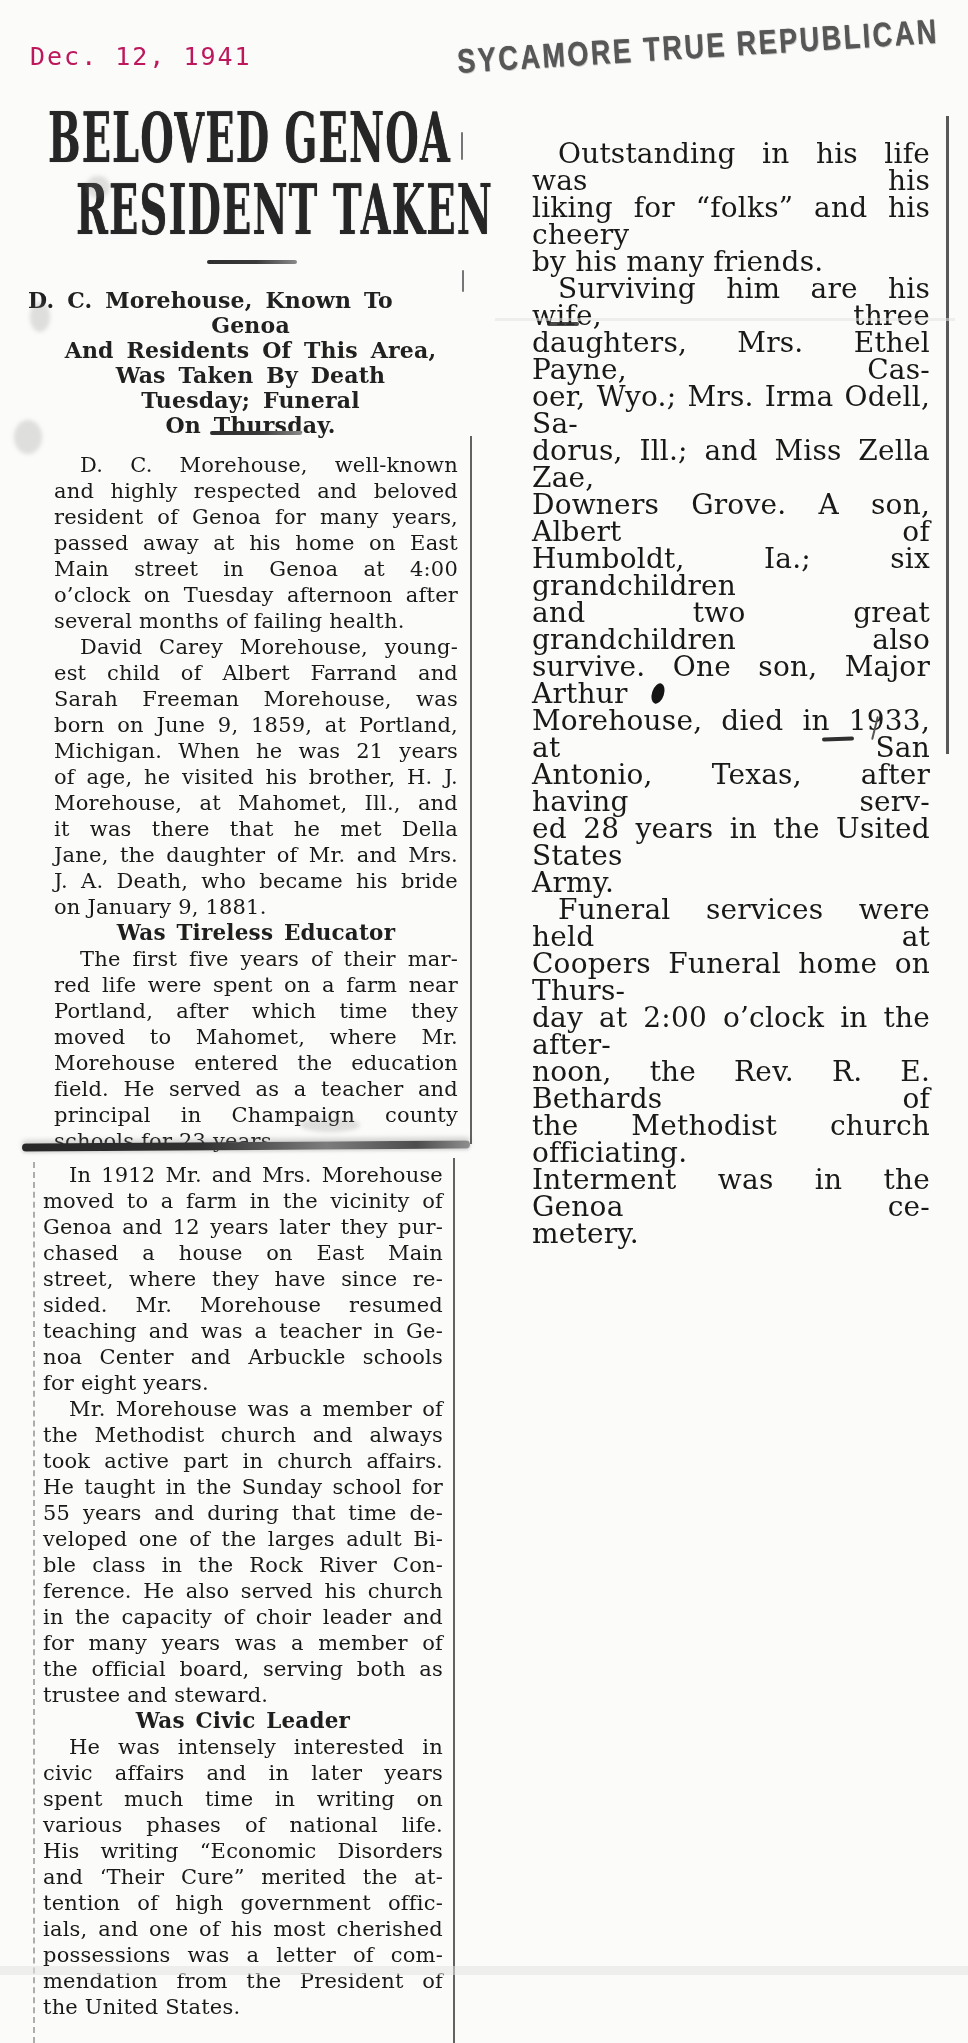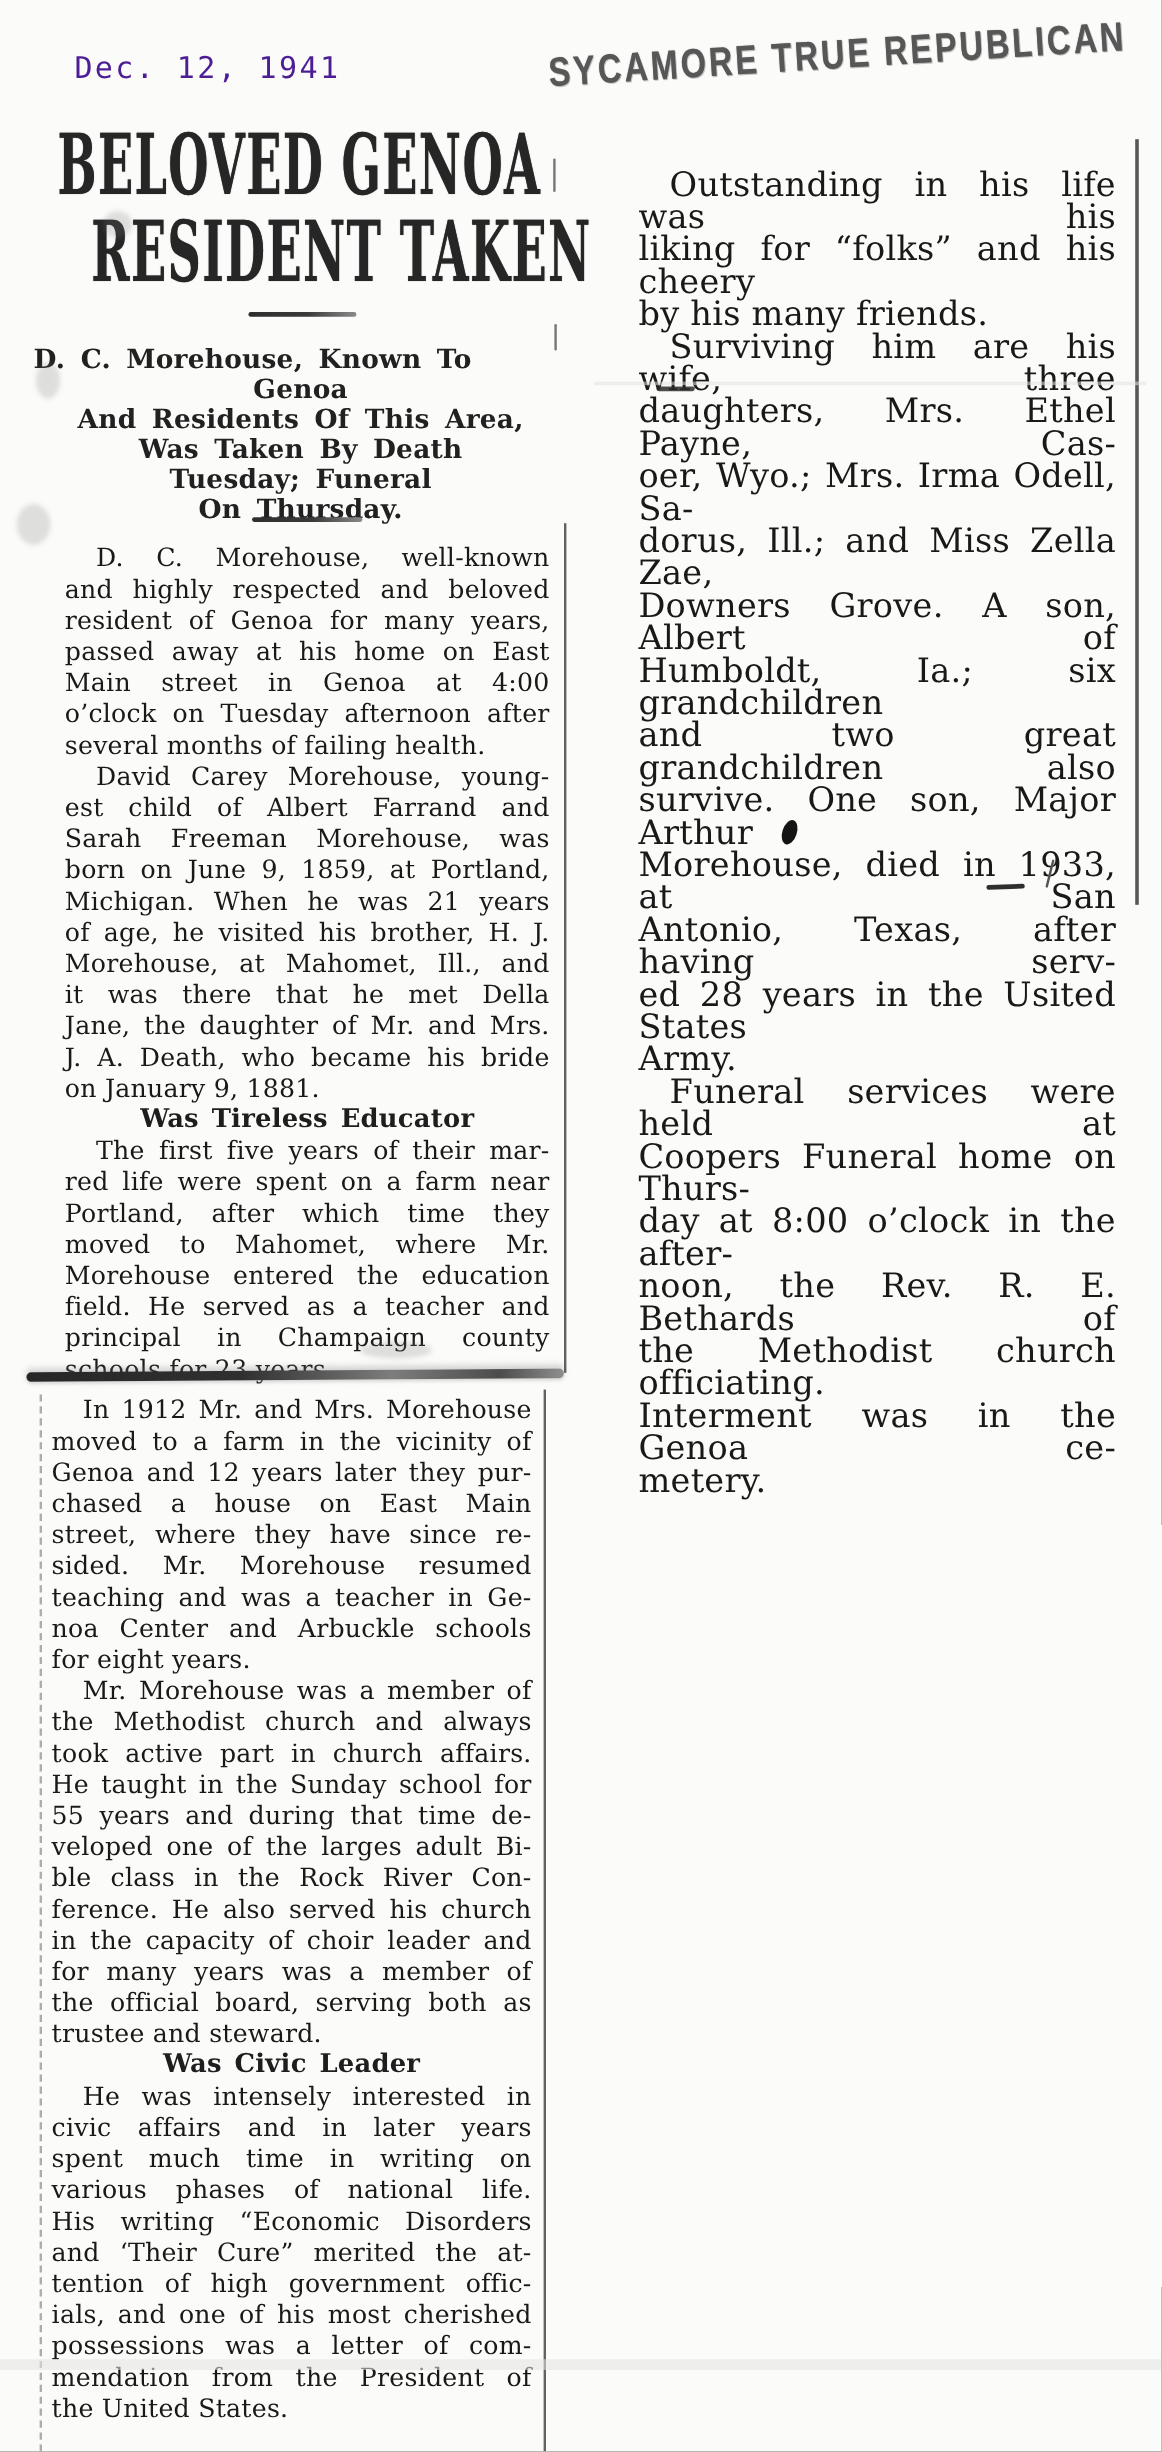--- a/index.html
+++ b/index.html
@@ -5,21 +5,21 @@
   html,body{margin:0;padding:0;background:#888;}
   #canvas{
     position:relative;width:968px;height:2043px;margin:0 auto;
     background:#fbfbf9;overflow:hidden;
     font-family:"DejaVu Serif",serif;color:#1c1c1c;
   }
   .abs{position:absolute;}
   
   .date{
     font-family:"DejaVu Sans Mono",monospace;
-    font-size:25px;letter-spacing:2px;color:#4c1d95;white-space:nowrap;margin-left:32px;
+    font-size:25px;letter-spacing:2px;color:#be185d;white-space:nowrap;
   }
   
   .stamp{
     font-family:"Liberation Sans",sans-serif;font-weight:bold;
     font-size:34px;letter-spacing:3px;color:#4a4a4a;white-space:nowrap;
     transform:rotate(-3.6deg) scaleX(0.8);transform-origin:left top;
     text-shadow:0 0 1px #6e6e6e, 1px 1px 0 rgba(90,90,90,.35);
     opacity:.92;
   }
   
@@ -183,21 +183,21 @@
         <div class="tl">and two great grandchildren also</div>
         <div class="tl">survive. One son, Major Arthur</div>
         <div class="tl">Morehouse, died in 1933, at San</div>
         <div class="tl">Antonio, Texas, after having serv-</div>
         <div class="tl">ed 28 years in the Usited States</div>
         <div class="tl tl-last">Army.</div>
       </div>
     <div class="para">
         <div class="tl">Funeral services were held at</div>
         <div class="tl">Coopers Funeral home on Thurs-</div>
-        <div class="tl">day at 8:00 o’clock in the after-</div>
+        <div class="tl">day at 2:00 o’clock in the after-</div>
         <div class="tl">noon, the Rev. R. E. Bethards of</div>
         <div class="tl">the Methodist church officiating.</div>
         <div class="tl">Interment was in the Genoa ce-</div>
         <div class="tl tl-last">metery.</div>
       </div>
   </div>
 
   <div class="abs enddash" style="left:822px;top:737px;width:32px;"></div>
   <div class="abs endtick" style="left:874px;top:716px;"></div>
 

